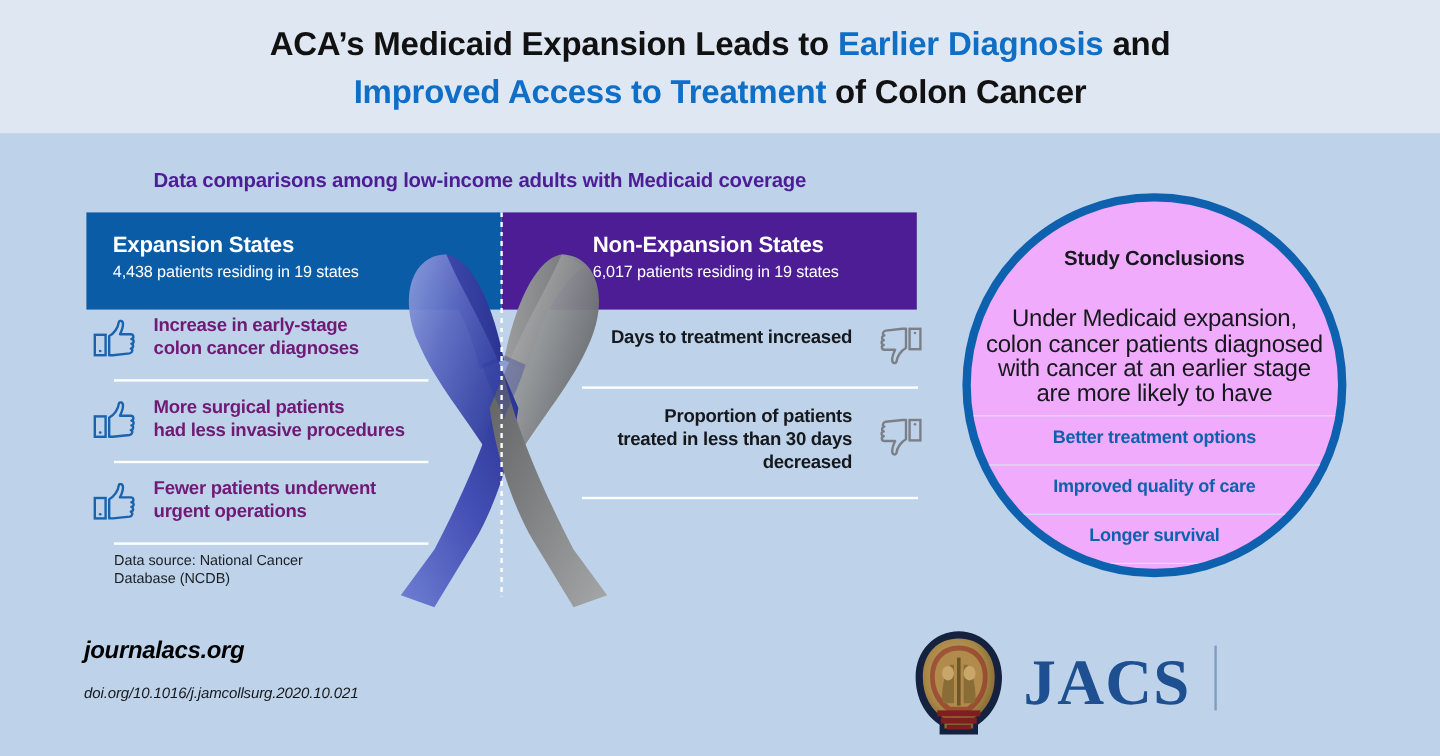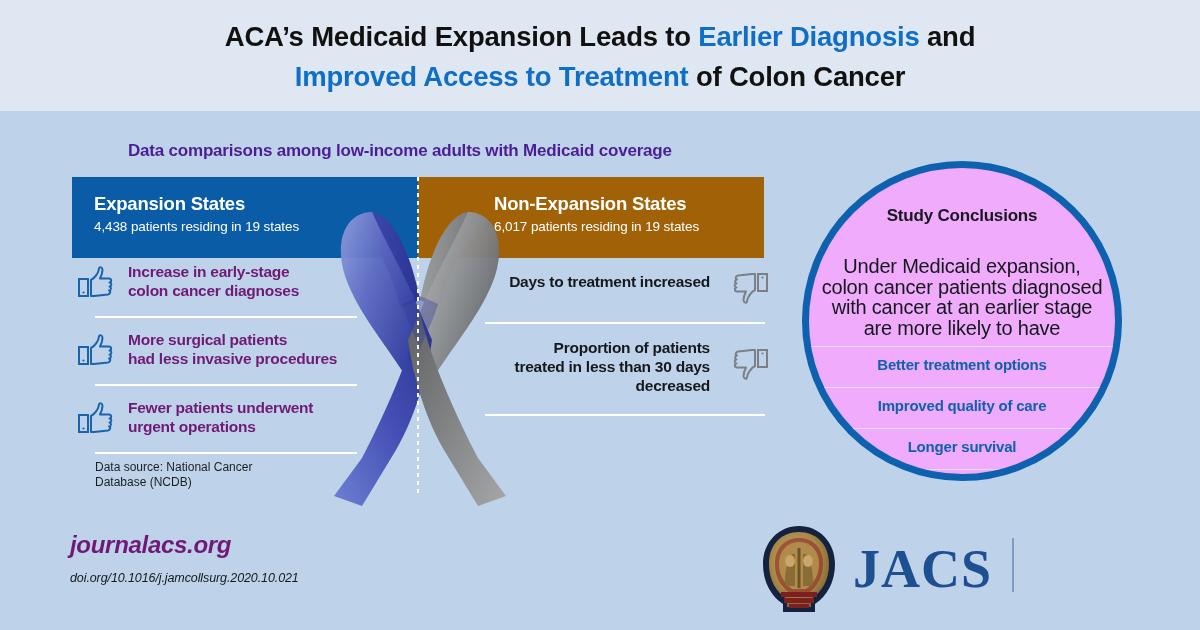--- a/index.html
+++ b/index.html
@@ -30,21 +30,21 @@
     letter-spacing:-0.2px;
   }
 
   
   #bar-expansion {
     position:absolute; left:72px; top:177px; width:346px; height:81px;
     background:#0a5ca7;
   }
   #bar-nonexpansion {
     position:absolute; left:418px; top:177px; width:346px; height:81px;
-    background:#a16207;
+    background:#4c1d95;
     text-decoration:underline;
   }
   .bar-title {
     position:absolute; left:22px; top:16px;
     font-size:18.5px; font-weight:bold; color:#ffffff; letter-spacing:-0.2px;
   }
   .bar-sub {
     position:absolute; left:22px; top:42px;
     font-size:13.5px; color:#ffffff; letter-spacing:-0.1px;
   }
@@ -116,21 +116,21 @@
     position:absolute; left:0; width:100%; text-align:center;
     font-size:15px; font-weight:bold; color:#0d61ae; letter-spacing:-0.2px;
   }
   .conc-rule {
     position:absolute; left:0; width:100%; height:1px; background:#d7e2ee;
   }
 
   
   #journal-url {
     position:absolute; left:70px; top:531px;
-    font-size:24px; font-style:italic; font-weight:bold; color:#701a75;
+    font-size:20px; font-style:italic; font-weight:bold; color:#000000;
     letter-spacing:-0.3px;
   }
   #citation {
     position:absolute; left:70px; top:570px;
     font-size:12.5px; color:#15181c; line-height:16px; letter-spacing:-0.1px;
   }
   #citation i { font-style:italic; }
   #citation .doi { font-style:italic; }
 
   #logo-block { position:absolute; left:757px; top:524px; width:400px; height:92px; }

